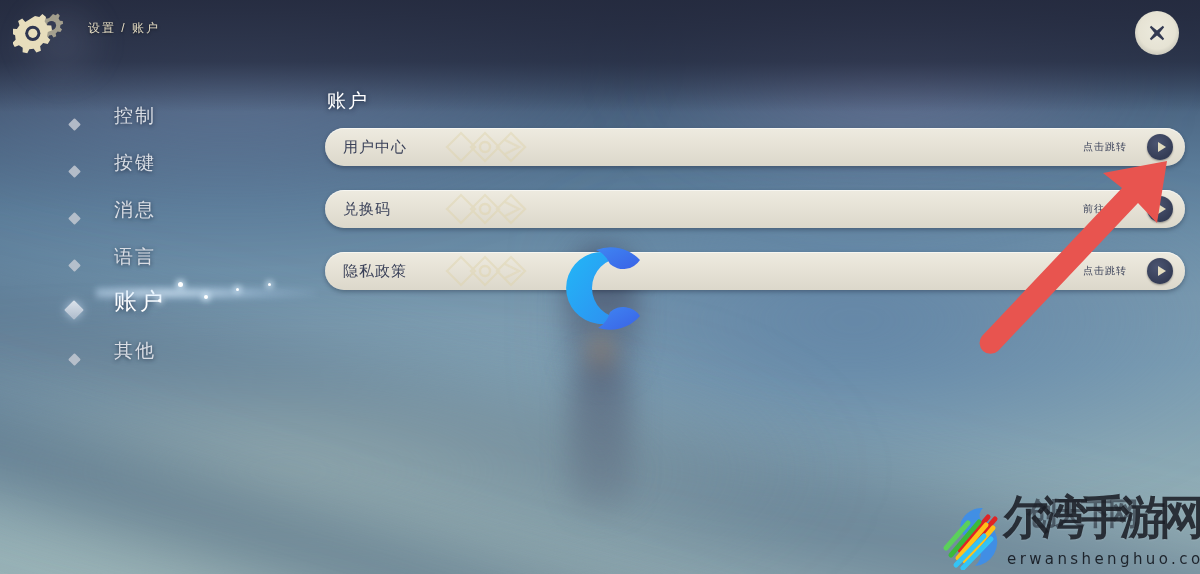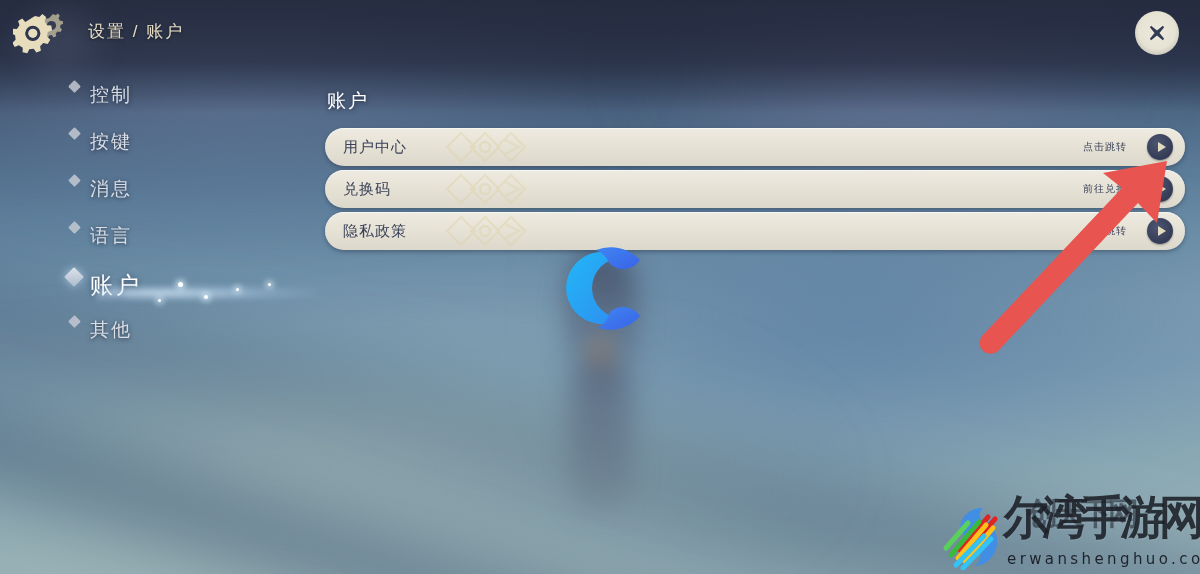--- a/index.html
+++ b/index.html
@@ -163,21 +163,21 @@
     position: absolute;
     left: 13px;
     top: 8px;
     width: 56px;
     height: 50px;
   }
   .breadcrumb {
     position: absolute;
     left: 88px;
     top: 20px;
-    font-size: 17px;
+    font-size: 12px;
     letter-spacing: 2px;
     color: #e4dcc3;
     text-shadow: 0 1px 3px rgba(0,0,0,.55);
     white-space: nowrap;
   }
   .close-button {
     position: absolute;
     right: 21px;
     top: 11px;
     width: 44px;
@@ -195,22 +195,22 @@
     position: absolute;
     left: 0;
     top: 82px;
     width: 290px;
     z-index: 6;
   }
   .side-item {
     position: relative;
     height: 47px;
     display: flex;
-    align-items: flex-start;
-    padding-left: 64px;
+    align-items: flex-end;
+    padding-left: 88px;
     cursor: pointer;
   }
   .side-bullet {
     position: absolute;
     left: 70px;
     width: 9px;
     height: 9px;
     background: #c3c9d2;
     transform: rotate(45deg);
     border-radius: 1px;
@@ -271,21 +271,21 @@
     margin: 0 0 14px 2px;
   }
   .opt-row {
     position: relative;
     height: 38px;
     border-radius: 19px;
     background: linear-gradient(180deg, #eeebe0 0%, #e6e2d6 45%, #dcd8cb 100%);
     box-shadow: 0 2px 4px rgba(20,30,50,.35), inset 0 1px 0 rgba(255,255,255,.55);
     display: flex;
     align-items: center;
-    margin-bottom: 4px;
+    margin-bottom: 24px;
     overflow: hidden;
     cursor: pointer;
   }
   .opt-deco {
     position: absolute;
     left: 120px;
     top: 0;
     width: 190px;
     height: 100%;
     opacity: .55;

